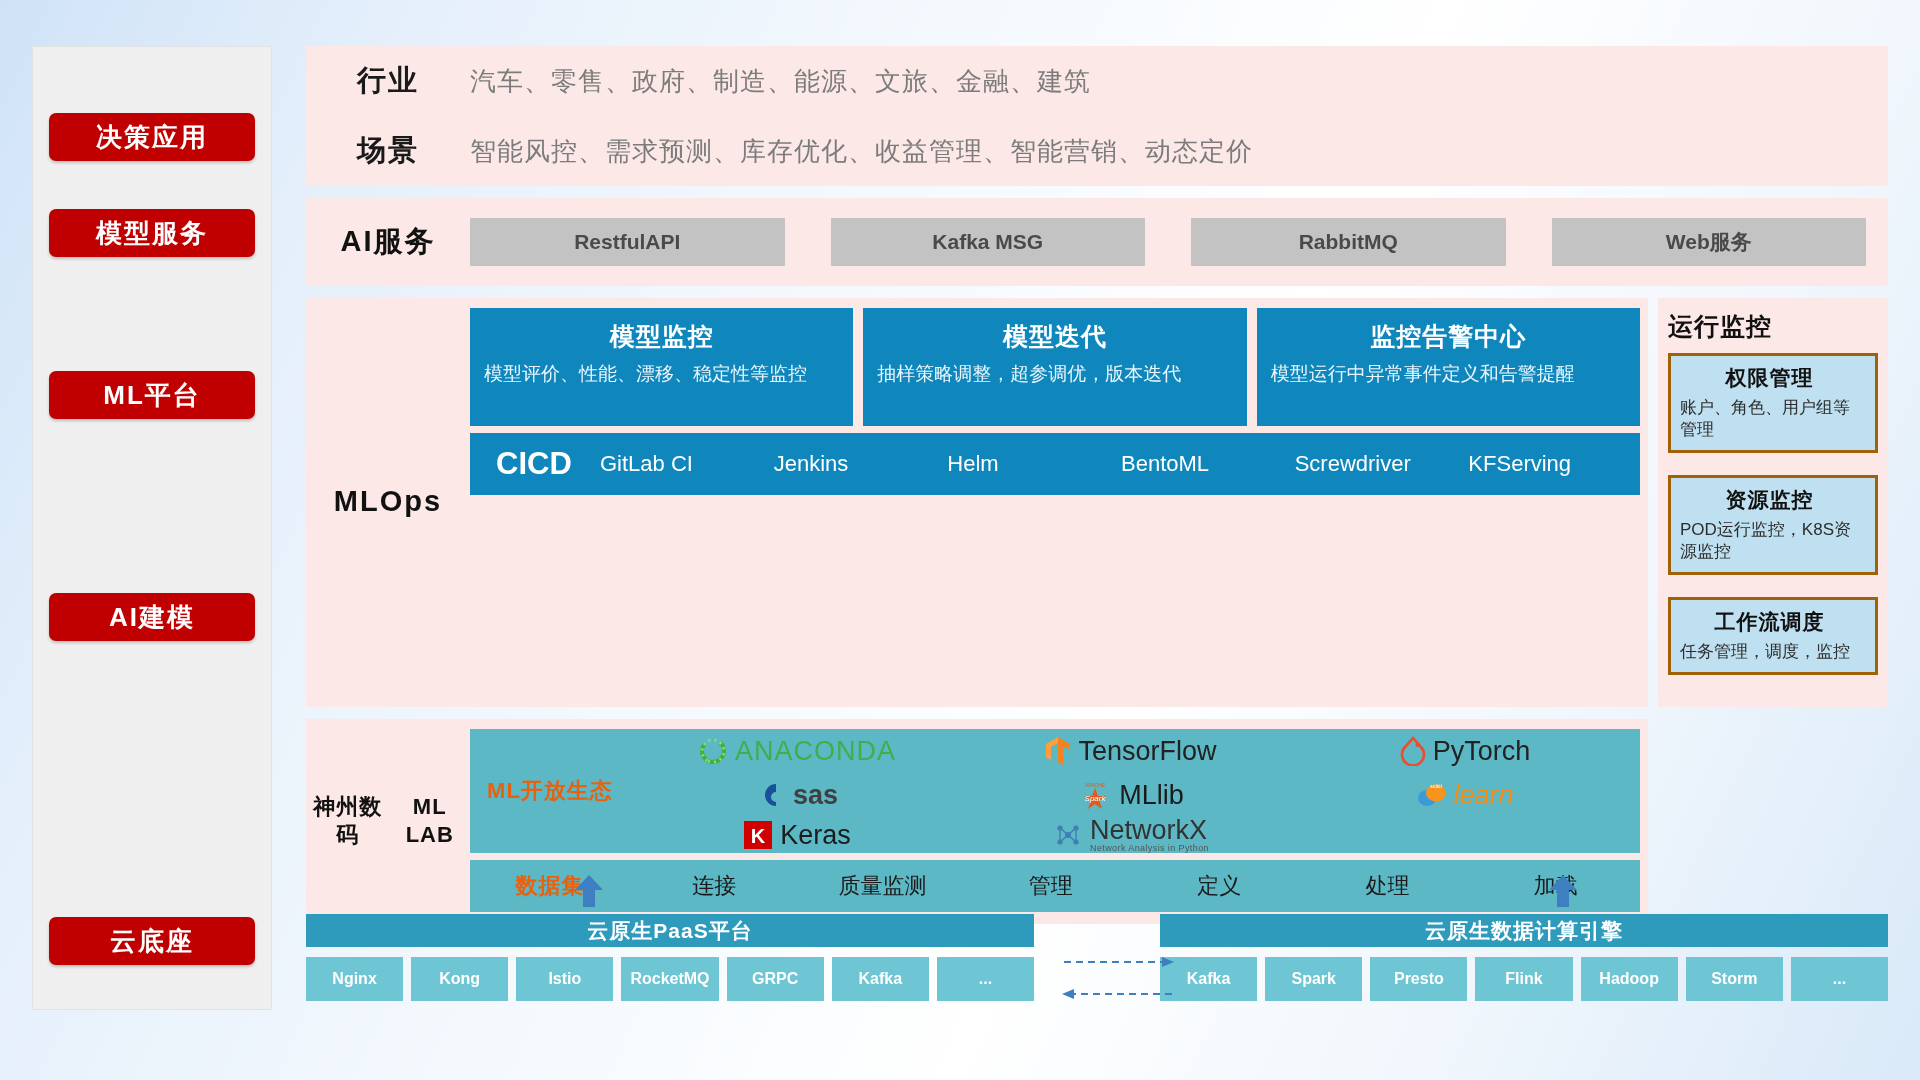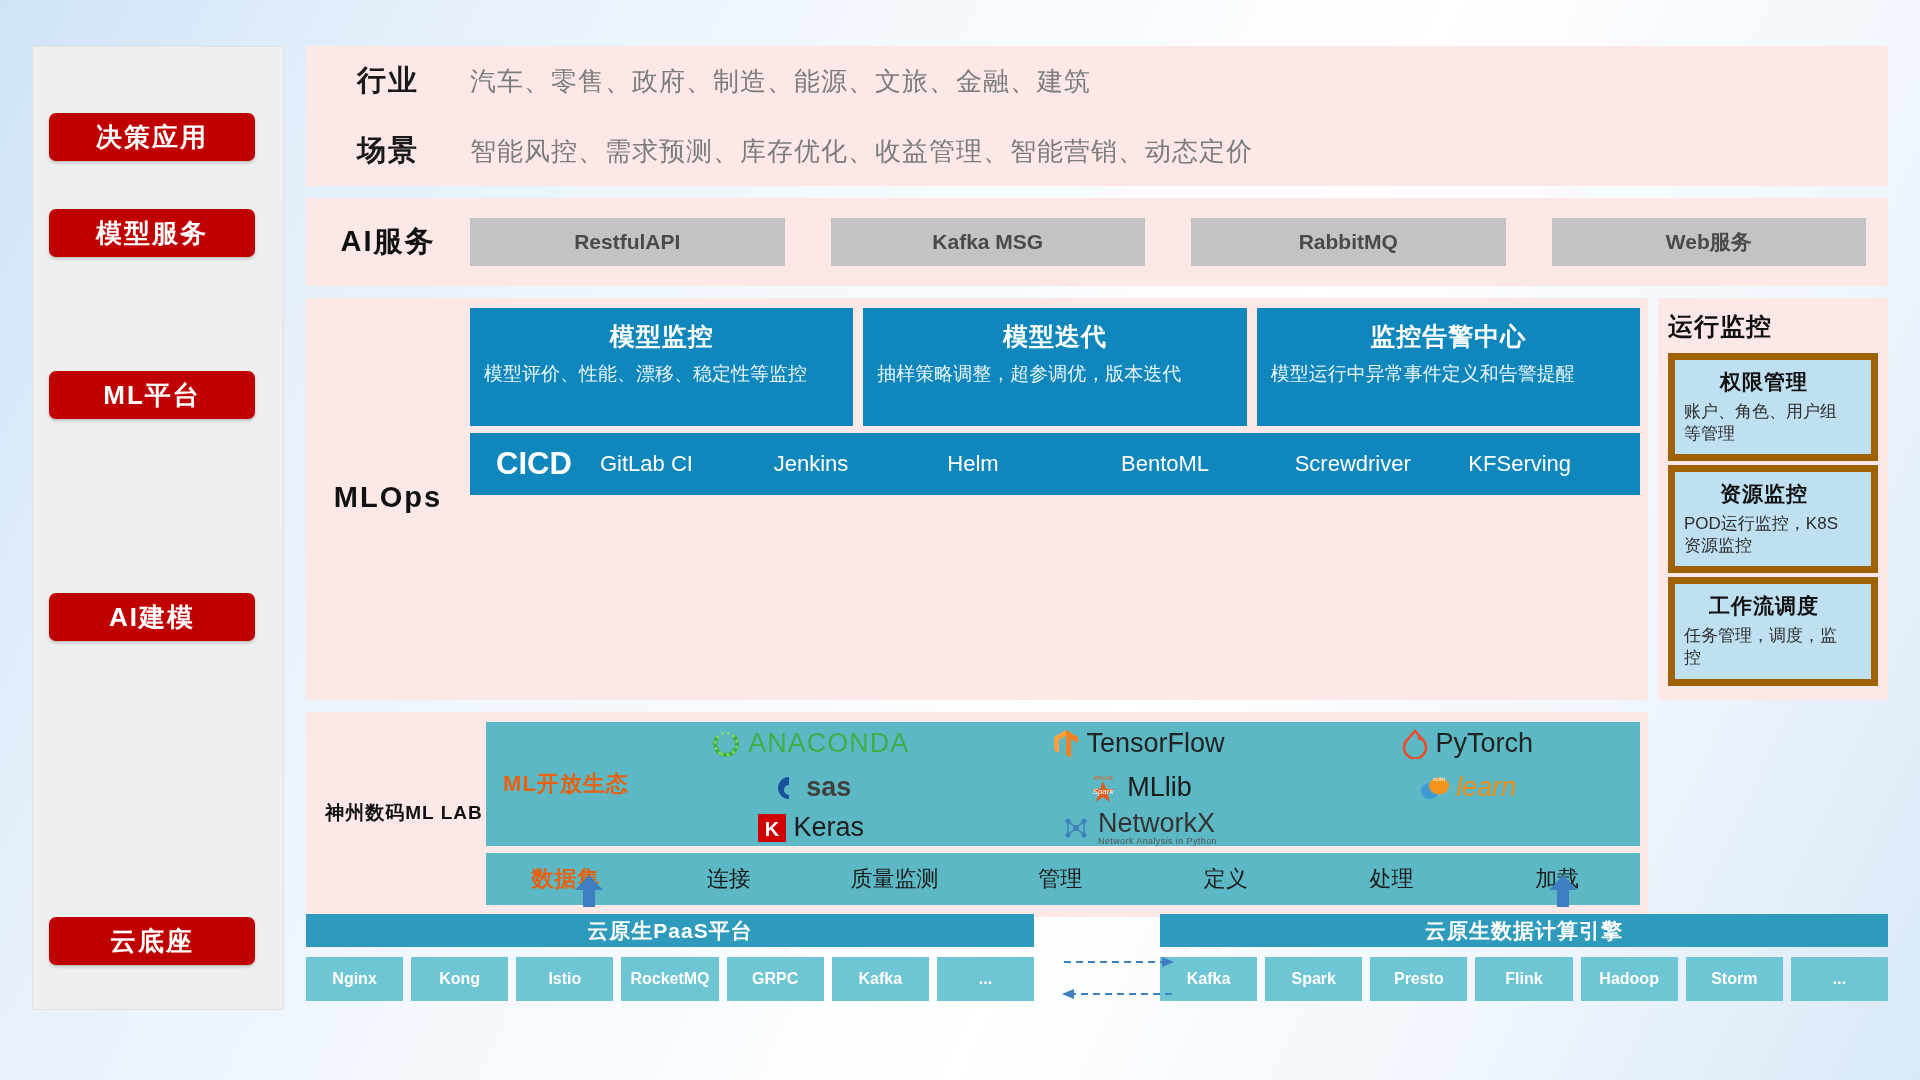--- a/index.html
+++ b/index.html
@@ -17,21 +17,20 @@
     background: linear-gradient(115deg, #cfe3f7 0%, #e6f0fb 18%, #f4f9fd 40%, #ffffff 60%, #f0f6fc 80%, #d9e9f8 100%);
   }
 
   
   #left-rail {
     position: absolute;
     left: 32px; top: 46px;
     width: 238px; height: 962px;
     background: #efefef;
     border: 1px solid #e2e2e2;
-    padding-left: 12px;
   }
   .rail-chip {
     position: absolute;
     left: 16px;
     width: 206px;
     height: 48px;
     background: #c00000;
     border-radius: 7px;
     color: #fff;
     font-size: 26px;
@@ -175,23 +174,23 @@
   #monitor-title {
     text-align: left;
     font-size: 25px;
     font-weight: bold;
     color: #111;
     letter-spacing: 1px;
     padding: 4px 0 10px 0;
   }
   .mon-card {
     background: #bfe0f0;
-    border: 7px solid #a16207;
-    margin-bottom: 4px;
-    padding: 6px 27px 9px 9px;
+    border: 3px solid #a16207;
+    margin-bottom: 22px;
+    padding: 6px 16px 9px 9px;
     box-sizing: border-box;
   }
   .mon-card h5 {
     margin: 2px 0 5px 0;
     text-align: center;
     font-size: 21px;
     font-weight: bold;
     color: #111;
     letter-spacing: 1px;
   }
@@ -212,26 +211,25 @@
     padding: 10px 0 12px 0;
     box-sizing: border-box;
   }
   .lab-brand {
     width: 164px;
     flex: none;
     display: flex;
     align-items: center;
     justify-content: center;
     text-align: center;
-    font-size: 19px;
+    font-size: 22px;
     font-weight: bold;
     color: #111;
     line-height: 1.25;
     letter-spacing: 1px;
-    padding-left: 16px;
   }
   .lab-col { flex: 1; display: flex; flex-direction: column; gap: 7px; padding-right: 8px; }
   .lab-tabs { display: flex; gap: 10px; }
   .lab-tab {
     flex: 1;
     height: 52px;
     background: #5cb8c4;
     border: 1px solid #3f9faa;
     display: flex;
     align-items: center;

